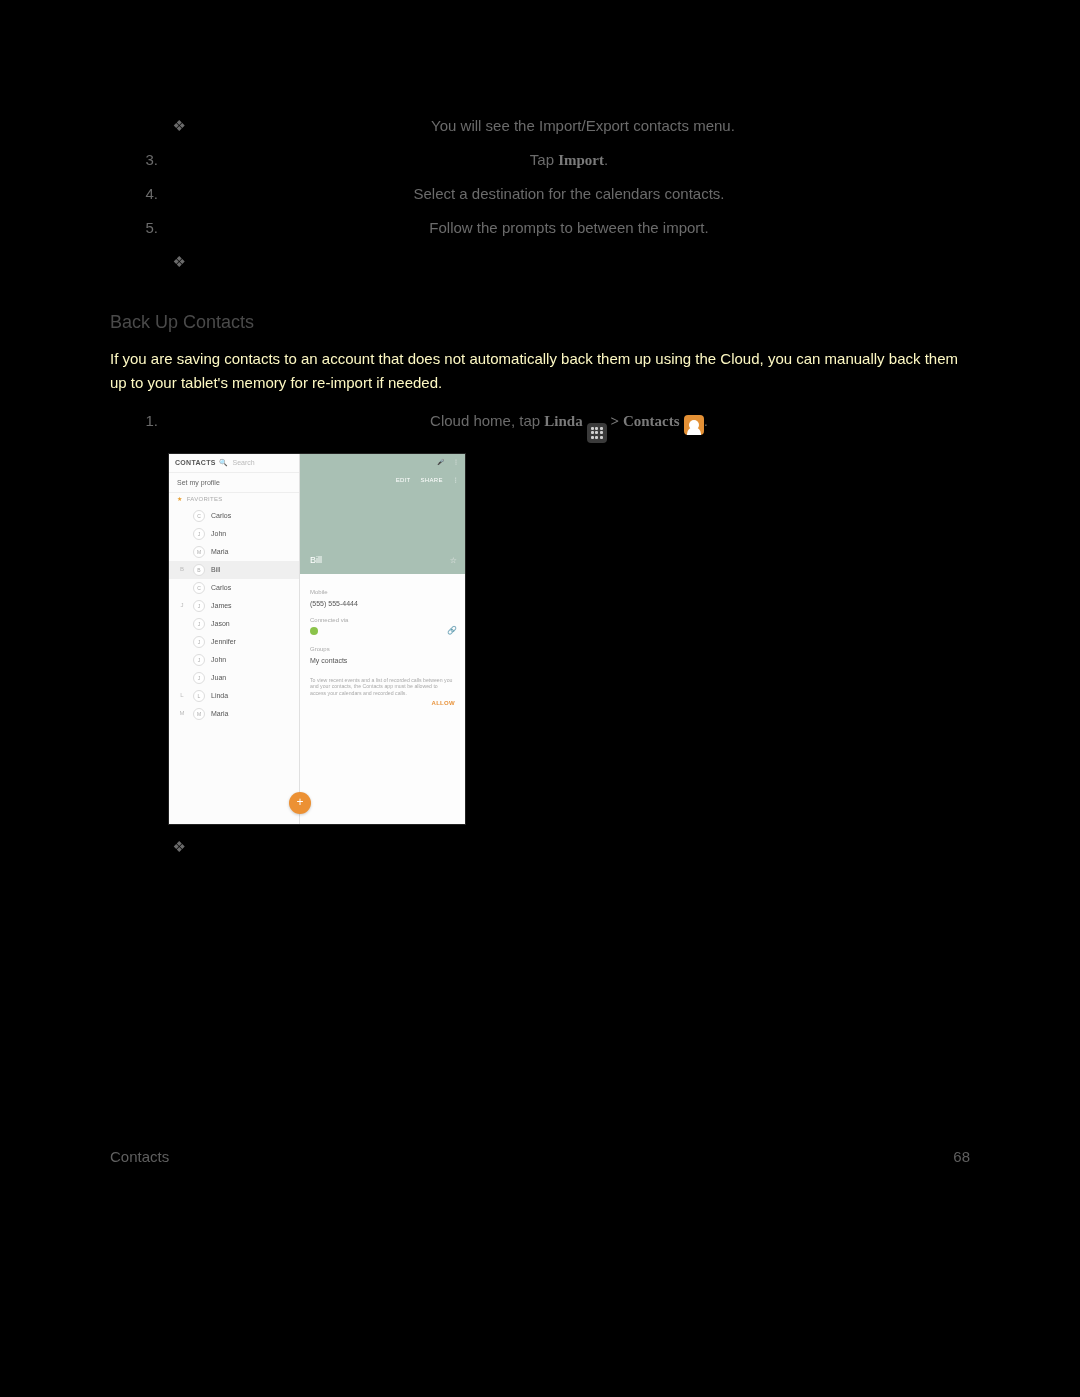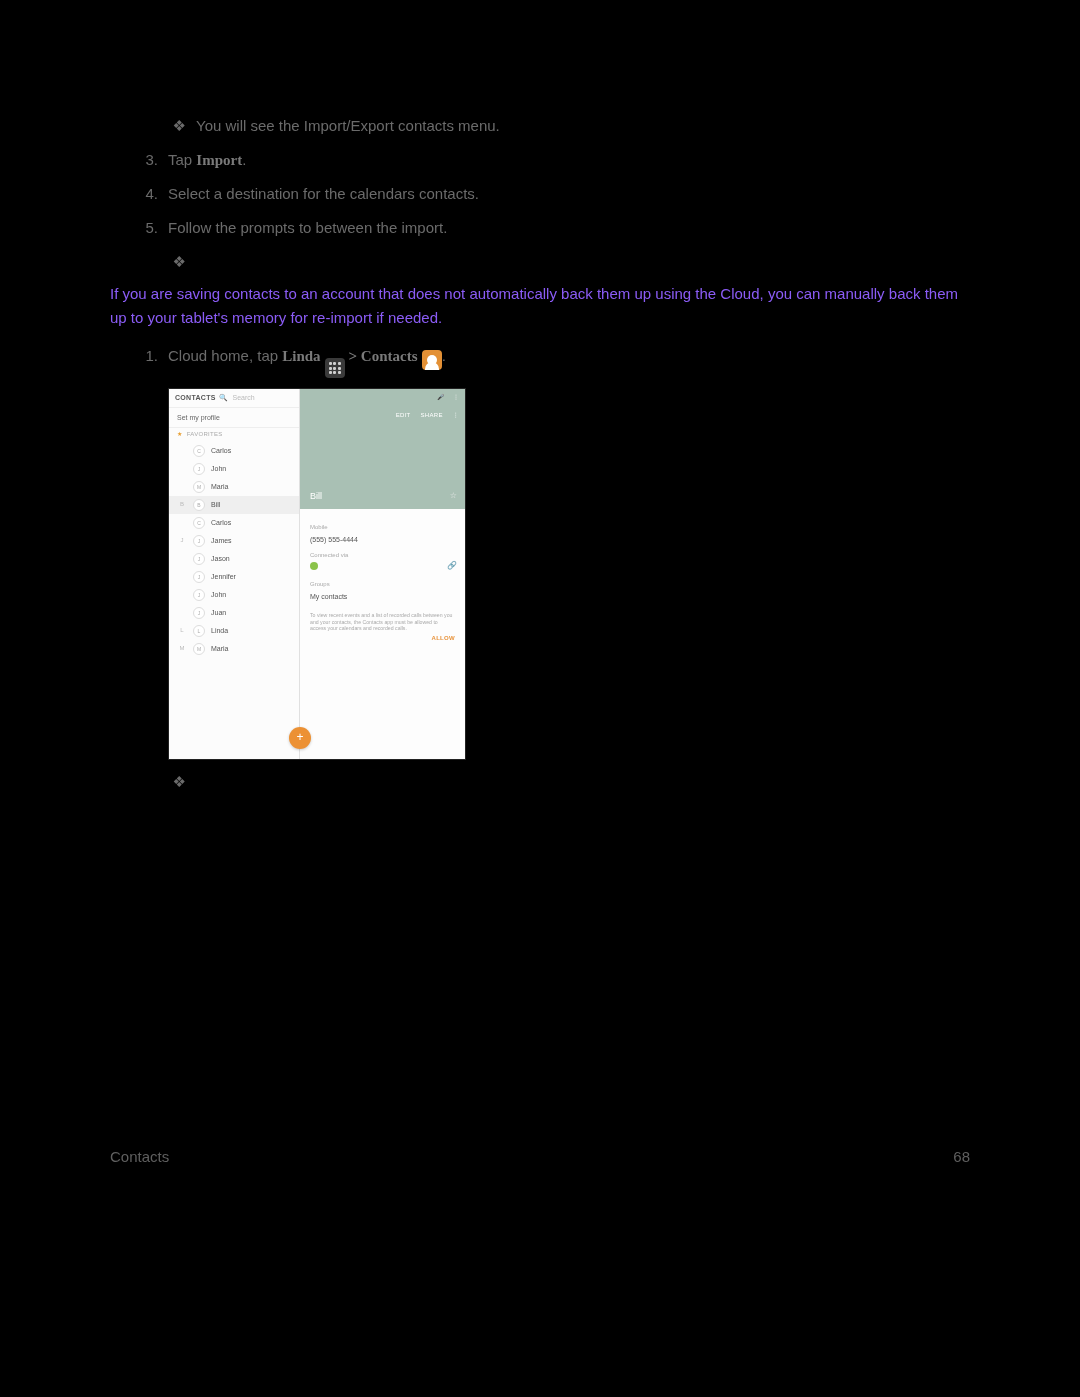--- a/index.html
+++ b/index.html
@@ -27,30 +27,30 @@
     margin: 4px 0 8px 0;
   }
   .ol-row {
     display: flex;
     align-items: flex-start;
     margin: 10px 0 10px 0;
   }
   .num { width: 58px; flex: 0 0 58px; text-align: right; padding-right: 10px; box-sizing: border-box; }
   .indent1 { width: 86px; flex: 0 0 86px; text-align: right; padding-right: 10px; box-sizing: border-box; }
   .dia { color: #6b6b6b; }
-  .txt { flex: 1; }
+  .txt { flex: 1; text-align: center; }
   .bold { font-weight: bold; color: #7a7a7a; font-family: Liberation Serif, serif; }
   .section-title {
     color: #4a4a4a;
     font-size: 18px;
     margin: 34px 0 10px 0;
     font-weight: 500;
   }
   .intro {
-    color: #8b5cf6;
+    color: #fef9c3;
     margin: 6px 0 14px 0;
   }
   .icon-box {
     display: inline-flex;
     width: 20px;
     height: 20px;
     border-radius: 4px;
     background: #3a3a3a;
     vertical-align: -4px;
     align-items: center;
@@ -256,20 +256,21 @@
 
   <div class="ol-row">
     <span class="num">5.</span>
     <span class="txt">Follow the prompts to between the import.</span>
   </div>
 
   <div class="bullet-row">
     <span class="indent1 dia">❖</span>
   </div>
 
+  <div class="section-title">Back Up Contacts</div>
   <div class="intro">If you are saving contacts to an account that does not automatically back them up using the Cloud, you can manually back them up to your tablet's memory for re-import if needed.</div>
 
   <div class="ol-row">
     <span class="num">1.</span>
     <span class="txt">
       <span>Cloud home, tap </span><span class="bold">Linda</span>
       <span class="icon-box">
         <span class="apps-grid">
             <span></span>
             <span></span>

